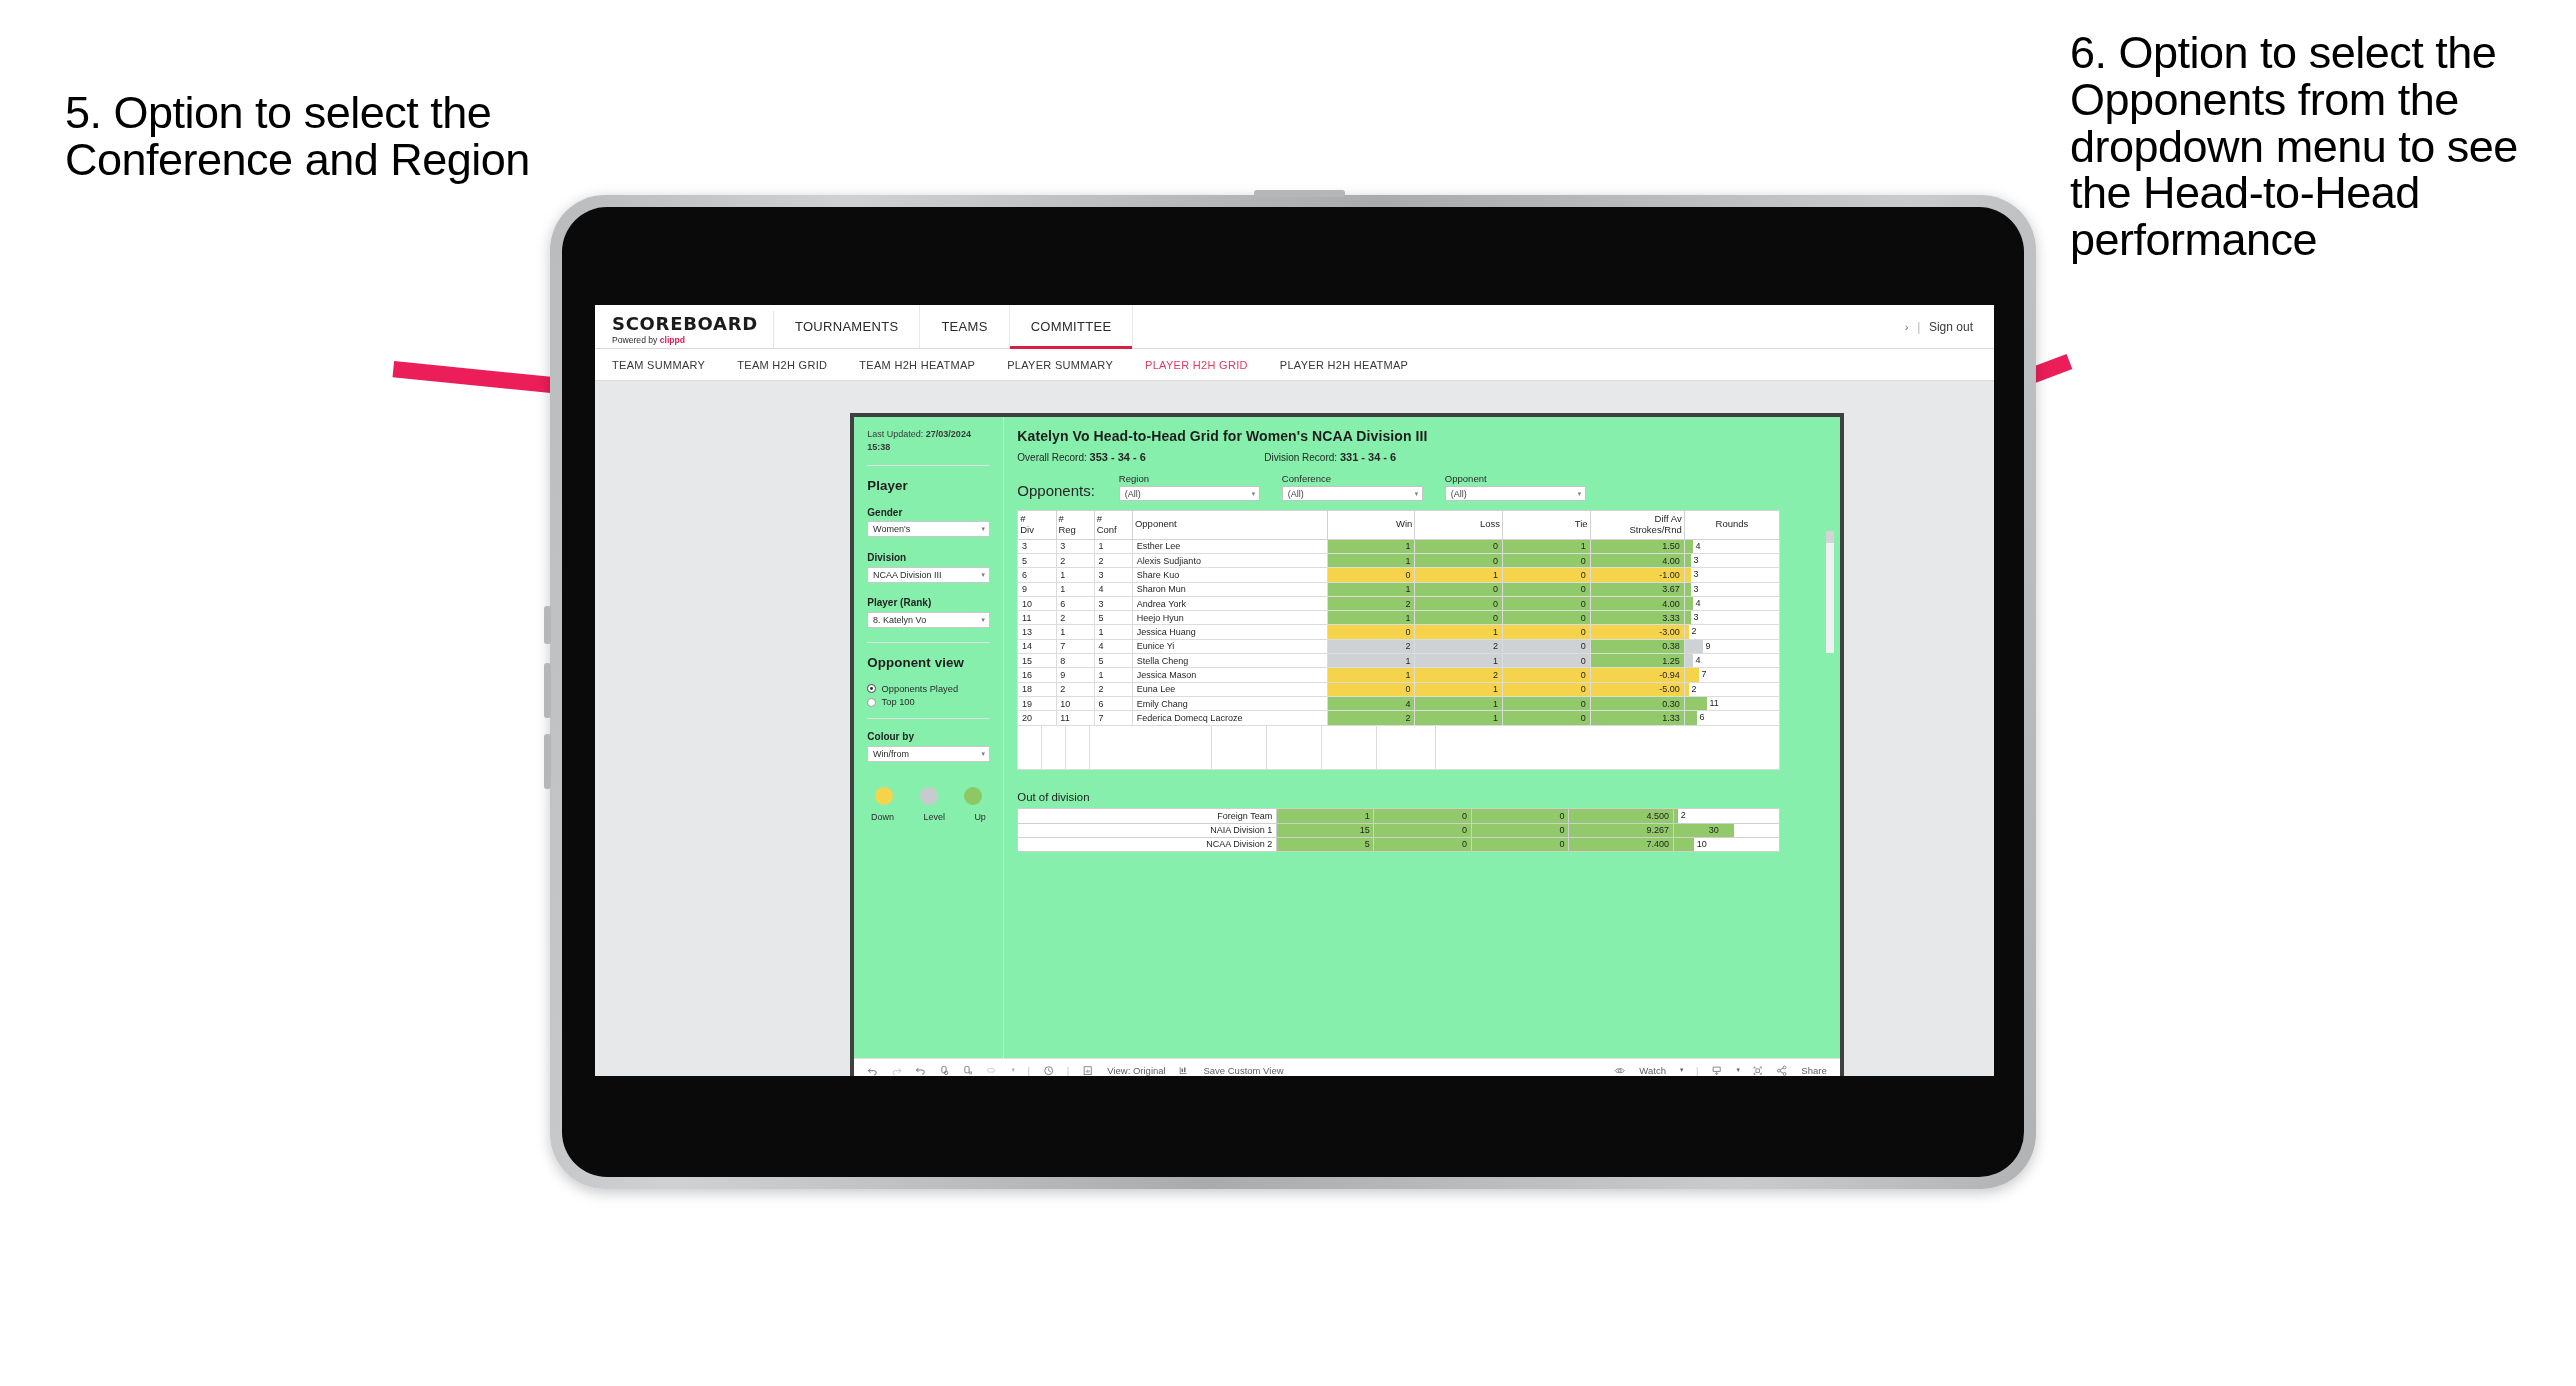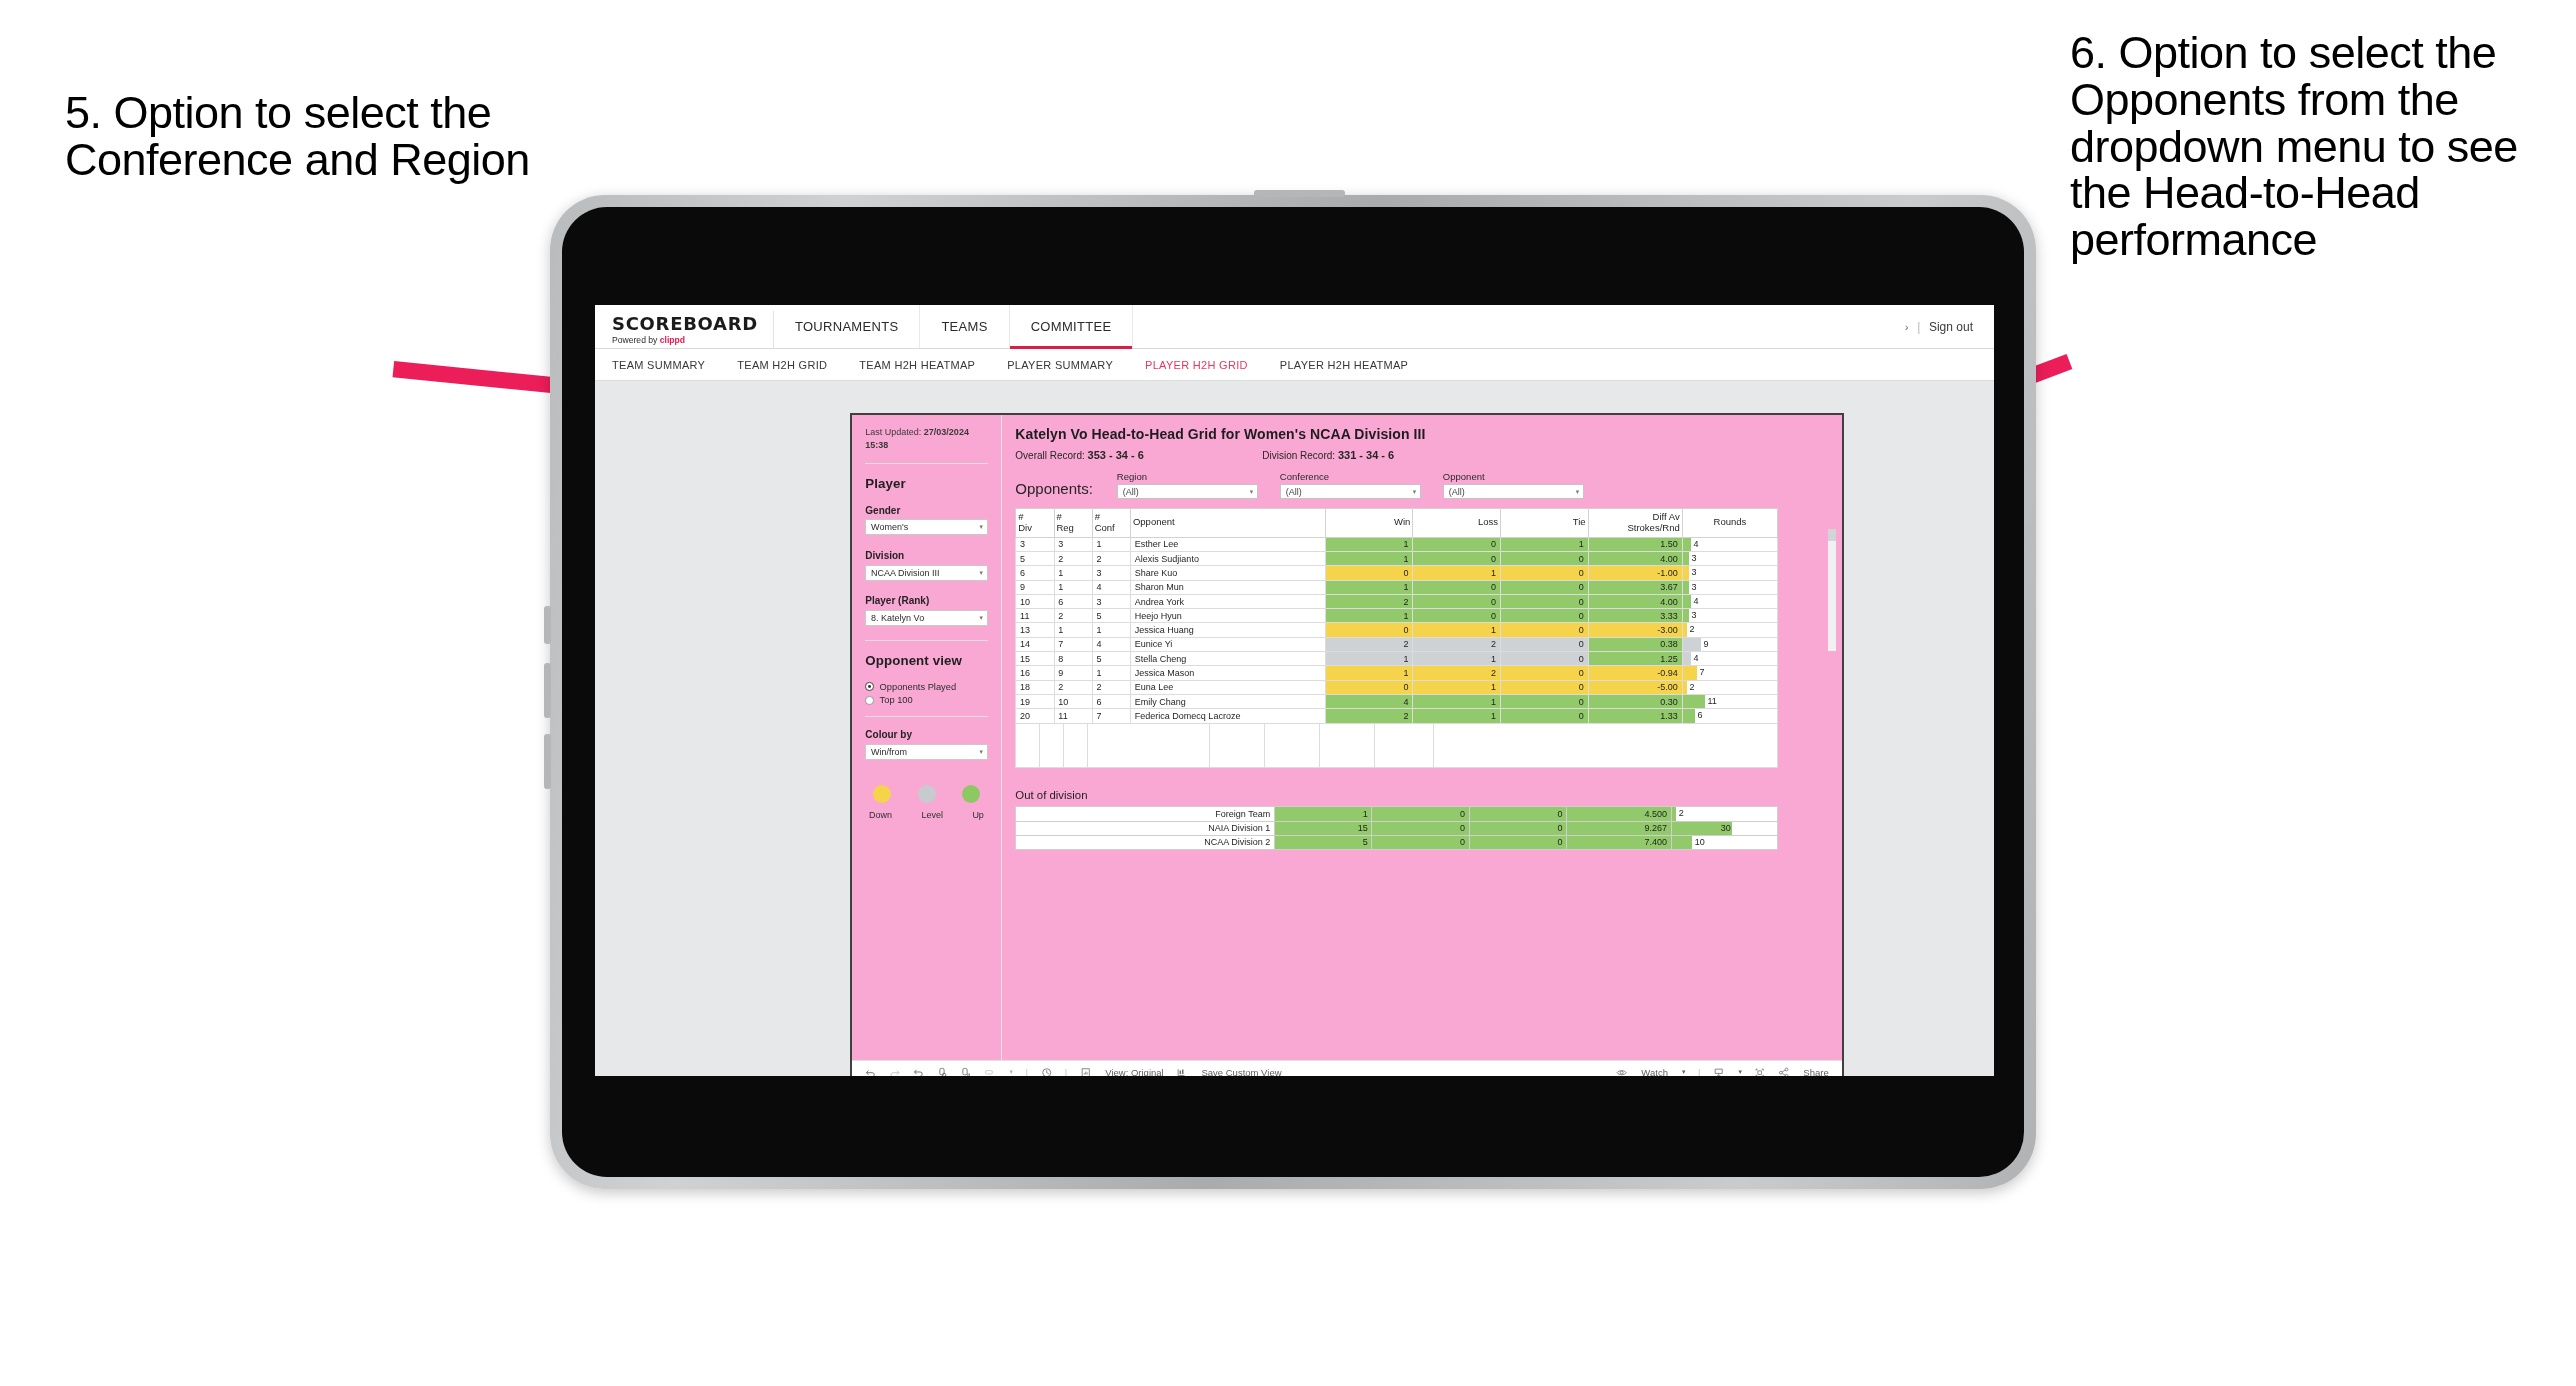--- a/index.html
+++ b/index.html
@@ -101,22 +101,22 @@
   }
   .subnav-item {
     font-size: 11px; color: #37373a; letter-spacing: 0.3px;
     cursor: pointer; white-space: nowrap;
   }
   .subnav-item.active { color: #e8375f; }
 
   
   #dash-wrap { padding: 32px 0 0 255px; }
   #dash {
-    width: 994px; background: #f9a8d4;
-    border: 2px solid #404040;
+    width: 994px; background: #86efac;
+    border: 4px solid #404040;
     display: flex; flex-direction: column;
     height: 673px;
   }
   #dash-body { display: flex; flex: 1; min-height: 0; }
 
   
   #sidebar {
     width: 150px; flex: 0 0 150px;
     border-right: 1px solid #e4e4e4;
     padding: 11.4px 13.3px 0 13.3px;
@@ -575,21 +575,21 @@
                     </td>
                   </tr>
                   <tr>
                     <td class="o-name">NAIA Division 1</td>
                     <td class="c-stat" style="background: rgb(146, 202, 107);">15</td>
                     <td class="c-stat" style="background: rgb(146, 202, 107);">0</td>
                     <td class="c-stat" style="background: rgb(146, 202, 107);">0</td>
                     <td class="c-diff" style="background: rgb(146, 202, 107);">9.267</td>
                     <td class="c-rounds">
                       <div class="rbar g" style="width: 60px;"></div>
-                      <div class="rval" style="margin-left: 46px;">30</div>
+                      <div class="rval" style="margin-left: 32px;">30</div>
                     </td>
                   </tr>
                   <tr>
                     <td class="o-name">NCAA Division 2</td>
                     <td class="c-stat" style="background: rgb(146, 202, 107);">5</td>
                     <td class="c-stat" style="background: rgb(146, 202, 107);">0</td>
                     <td class="c-stat" style="background: rgb(146, 202, 107);">0</td>
                     <td class="c-diff" style="background: rgb(146, 202, 107);">7.400</td>
                     <td class="c-rounds">
                       <div class="rbar g" style="width: 20px;"></div>

